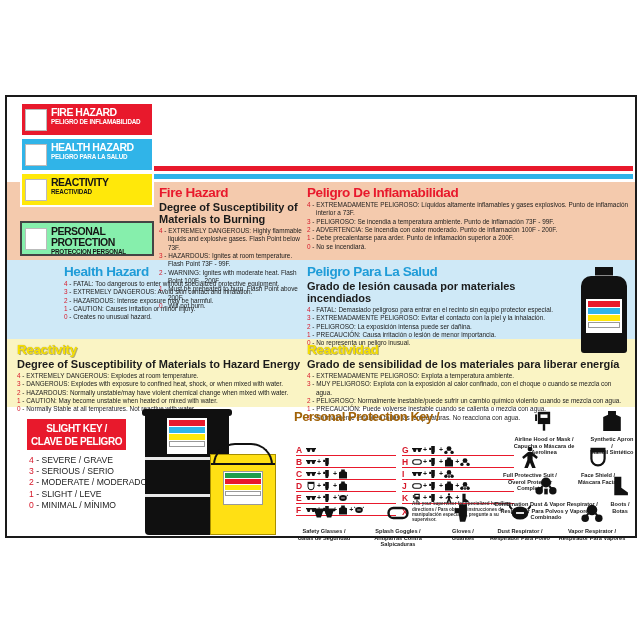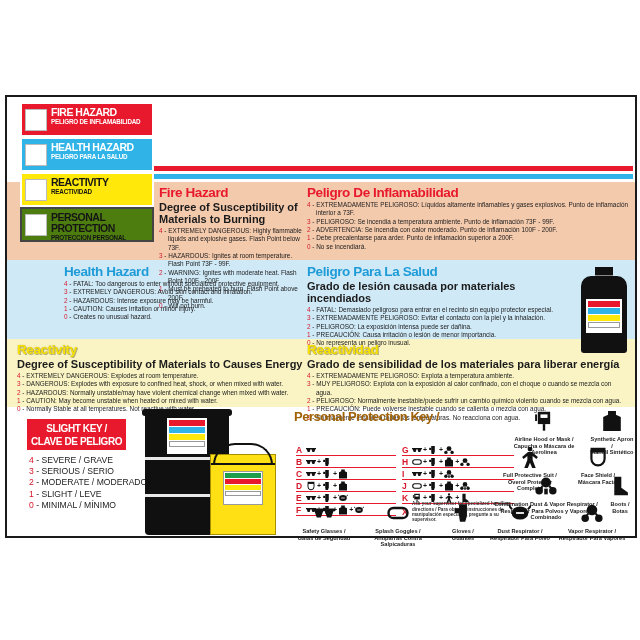--- a/index.html
+++ b/index.html
@@ -21,21 +21,21 @@
   .stripe.blue{top:77px;background:#2fb3e8;}
   
   .legend{position:absolute;left:13px;top:5px;width:134px;}
   .lrow{position:relative;height:35px;border:2px solid #ffffff;padding:3px 2px 2px 29px;}
   .lrow .sq{position:absolute;left:3px;top:5px;width:22px;height:22px;background:#ffffff;border:1px solid #bbbbbb;}
   .lrow .lt{font-size:10.5px;font-weight:bold;letter-spacing:-.5px;line-height:1.05;}
   .lrow .ls{font-size:6.3px;font-weight:bold;letter-spacing:-.2px;line-height:1.2;}
   .lrow.red{background:#e8192c;color:#ffffff;}
   .lrow.blue{background:#30b4e8;color:#ffffff;}
   .lrow.yellow{background:#ffe80a;color:#151515;}
-  .lrow.white{background:#4d7c0f;color:#151515;border:2px solid #444444;}
+  .lrow.white{background:#86efac;color:#151515;border:2px solid #444444;margin-top:14px;}
   
   .sec{position:absolute;color:#1b1b1b;}
   .sec h2{margin:0 0 1px 0;font-size:13.5px;letter-spacing:-.4px;}
   .sec .sub{font-size:11px;font-weight:bold;margin-bottom:2px;}
   .item{font-size:6.4px;font-weight:normal;line-height:1.3;padding-left:9px;text-indent:-9px;}
   .num{color:#d6182a;}
   .num::after{content:" - ";color:#1b1b1b;}
   .h-red{color:#e8192c;}
   .h-blue{color:#1f9cd8;}
   .h-yel{color:#f8e000;text-shadow:0 0 1px #8a8a60,1px 1px 0 #b9b27a;}
@@ -167,21 +167,21 @@
     <div class="label">
       <div class="mini-red"></div>
         <div class="mini-blue"></div>
         <div class="mini-yel"></div>
         <div class="mini-wht"></div>
     </div>
   </div>
 
   <div class="sec" style="left:10px;top:245px;width:292px;">
     <h2 class="h-yel">Reactivity</h2>
-    <div class="sub">Degree of Susceptibility of Materials to Causes Energy</div>
+    <div class="sub">Degree of Susceptibility of Materials to Hazard Energy</div>
     <div class="item"><span class="num">4</span><span>EXTREMELY DANGEROUS: Explodes at room temperature.</span></div>
     <div class="item"><span class="num">3</span><span>DANGEROUS: Explodes with exposure to confined heat, shock, or when mixed with water.</span></div>
     <div class="item"><span class="num">2</span><span>HAZARDOUS: Normally unstable/may have violent chemical change when mixed with water.</span></div>
     <div class="item"><span class="num">1</span><span>CAUTION: May become unstable when heated or mixed with water.</span></div>
     <div class="item"><span class="num">0</span><span>Normally Stable at all temperatures. Not reactive with water.</span></div>
   </div>
 
   <div class="sec" style="left:300px;top:245px;right:6px;">
     <h2 class="h-yel">Reactividad</h2>
     <div class="sub">Grado de sensibilidad de los materiales para liberar energía</div>

